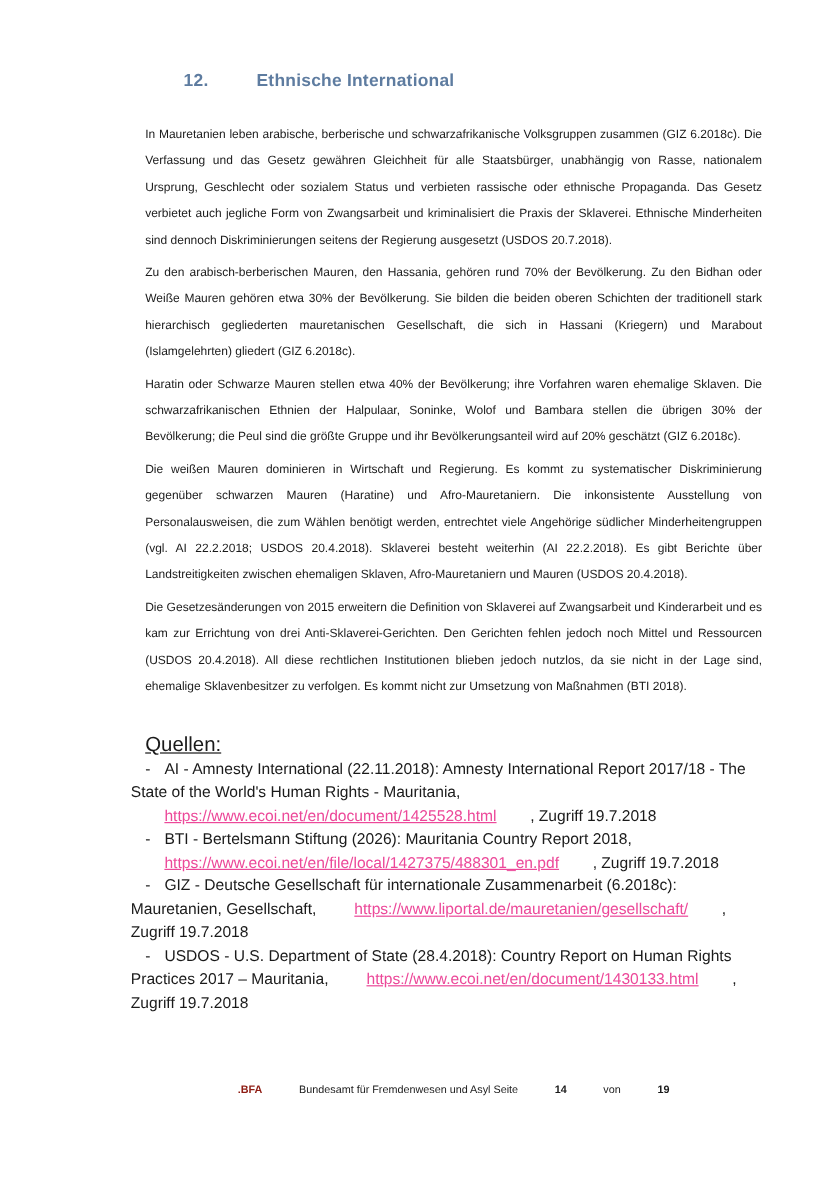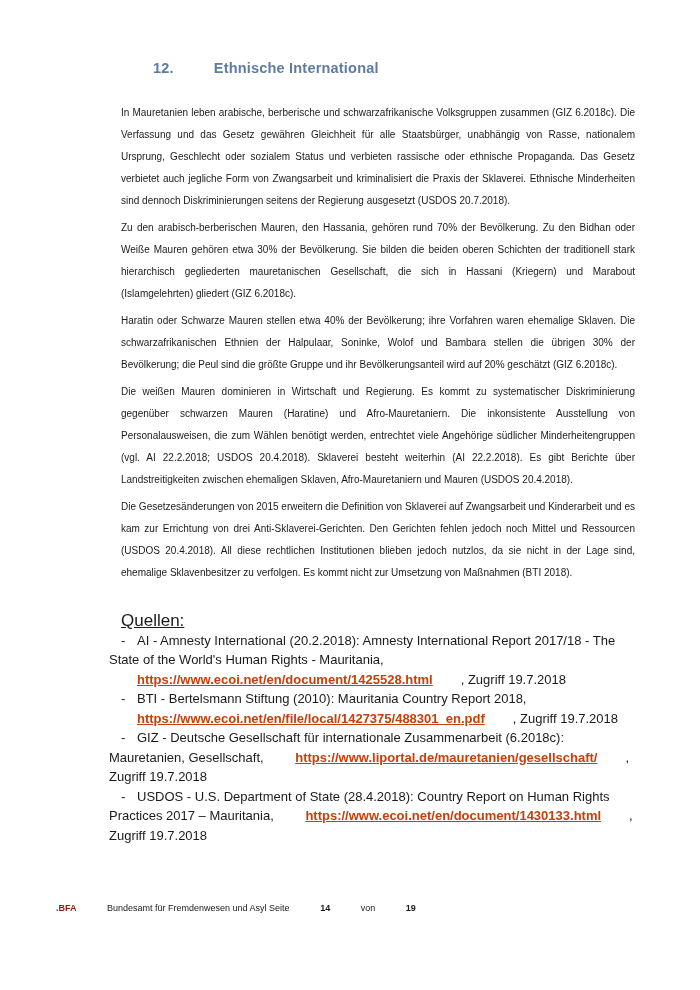--- a/index.html
+++ b/index.html
@@ -50,30 +50,30 @@
   .source-item {
     position: relative;
     padding-left: 16px;
   }
   .source-item .dash {
     position: absolute;
     left: 0;
     top: 0;
   }
   .src-link {
-    color: #c2410c;
+    color: #ec4899;
     text-decoration: underline;
     cursor: pointer;
-    font-weight: bold;
   }
   .footer {
     position: absolute;
     left: 0;
     width: 700px;
     top: 903px;
+    text-align: center;
     font-size: 9px;
     color: #1a1a1a;
   }
   .footer .bfa-logo {
     color: #8f1d14;
     font-weight: bold;
   }
   .footer .pg {
     font-weight: bold;
   }
@@ -92,24 +92,24 @@
     <p class="para">In Mauretanien leben arabische, berberische und schwarzafrikanische Volksgruppen zusammen (GIZ 6.2018c). Die Verfassung und das Gesetz gewähren Gleichheit für alle Staatsbürger, unabhängig von Rasse, nationalem Ursprung, Geschlecht oder sozialem Status und verbieten rassische oder ethnische Propaganda. Das Gesetz verbietet auch jegliche Form von Zwangsarbeit und kriminalisiert die Praxis der Sklaverei. Ethnische Minderheiten sind dennoch Diskriminierungen seitens der Regierung ausgesetzt (USDOS 20.7.2018).</p>
     <p class="para">Zu den arabisch-berberischen Mauren, den Hassania, gehören rund 70% der Bevölkerung. Zu den Bidhan oder Weiße Mauren gehören etwa 30% der Bevölkerung. Sie bilden die beiden oberen Schichten der traditionell stark hierarchisch gegliederten mauretanischen Gesellschaft, die sich in Hassani (Kriegern) und Marabout (Islamgelehrten) gliedert (GIZ 6.2018c).</p>
     <p class="para">Haratin oder Schwarze Mauren stellen etwa 40% der Bevölkerung; ihre Vorfahren waren ehemalige Sklaven. Die schwarzafrikanischen Ethnien der Halpulaar, Soninke, Wolof und Bambara stellen die übrigen 30% der Bevölkerung; die Peul sind die größte Gruppe und ihr Bevölkerungsanteil wird auf 20% geschätzt (GIZ 6.2018c).</p>
     <p class="para">Die weißen Mauren dominieren in Wirtschaft und Regierung. Es kommt zu systematischer Diskriminierung gegenüber schwarzen Mauren (Haratine) und Afro-Mauretaniern. Die inkonsistente Ausstellung von Personalausweisen, die zum Wählen benötigt werden, entrechtet viele Angehörige südlicher Minderheitengruppen (vgl. AI 22.2.2018; USDOS 20.4.2018). Sklaverei besteht weiterhin (AI 22.2.2018). Es gibt Berichte über Landstreitigkeiten zwischen ehemaligen Sklaven, Afro-Mauretaniern und Mauren (USDOS 20.4.2018).</p>
     <p class="para">Die Gesetzesänderungen von 2015 erweitern die Definition von Sklaverei auf Zwangsarbeit und Kinderarbeit und es kam zur Errichtung von drei Anti-Sklaverei-Gerichten. Den Gerichten fehlen jedoch noch Mittel und Ressourcen (USDOS 20.4.2018). All diese rechtlichen Institutionen blieben jedoch nutzlos, da sie nicht in der Lage sind, ehemalige Sklavenbesitzer zu verfolgen. Es kommt nicht zur Umsetzung von Maßnahmen (BTI 2018).</p>
 
     <div class="sources-title">Quellen:</div>
 
     <ul class="source-list">
       <li class="source-item">
-        <span class="dash">-</span><span>AI - Amnesty International (20.2.2018): Amnesty International Report 2017/18 - The State of the World's Human Rights - Mauritania, </span><a class="src-link">https://www.ecoi.net/en/document/1425528.html</a><span>, Zugriff 19.7.2018</span>
+        <span class="dash">-</span><span>AI - Amnesty International (22.11.2018): Amnesty International Report 2017/18 - The State of the World's Human Rights - Mauritania, </span><a class="src-link">https://www.ecoi.net/en/document/1425528.html</a><span>, Zugriff 19.7.2018</span>
       </li>
       <li class="source-item">
-        <span class="dash">-</span><span>BTI - Bertelsmann Stiftung (2010): Mauritania Country Report 2018, </span><a class="src-link">https://www.ecoi.net/en/file/local/1427375/488301_en.pdf</a><span>, Zugriff 19.7.2018</span>
+        <span class="dash">-</span><span>BTI - Bertelsmann Stiftung (2026): Mauritania Country Report 2018, </span><a class="src-link">https://www.ecoi.net/en/file/local/1427375/488301_en.pdf</a><span>, Zugriff 19.7.2018</span>
       </li>
       <li class="source-item">
         <span class="dash">-</span><span>GIZ - Deutsche Gesellschaft für internationale Zusammenarbeit (6.2018c): Mauretanien, Gesellschaft, </span><a class="src-link">https://www.liportal.de/mauretanien/gesellschaft/</a><span>, Zugriff 19.7.2018</span>
       </li>
       <li class="source-item">
         <span class="dash">-</span><span>USDOS - U.S. Department of State (28.4.2018): Country Report on Human Rights Practices 2017 – Mauritania, </span><a class="src-link">https://www.ecoi.net/en/document/1430133.html</a><span>, Zugriff 19.7.2018</span>
       </li>
     </ul>
 
   </div>

